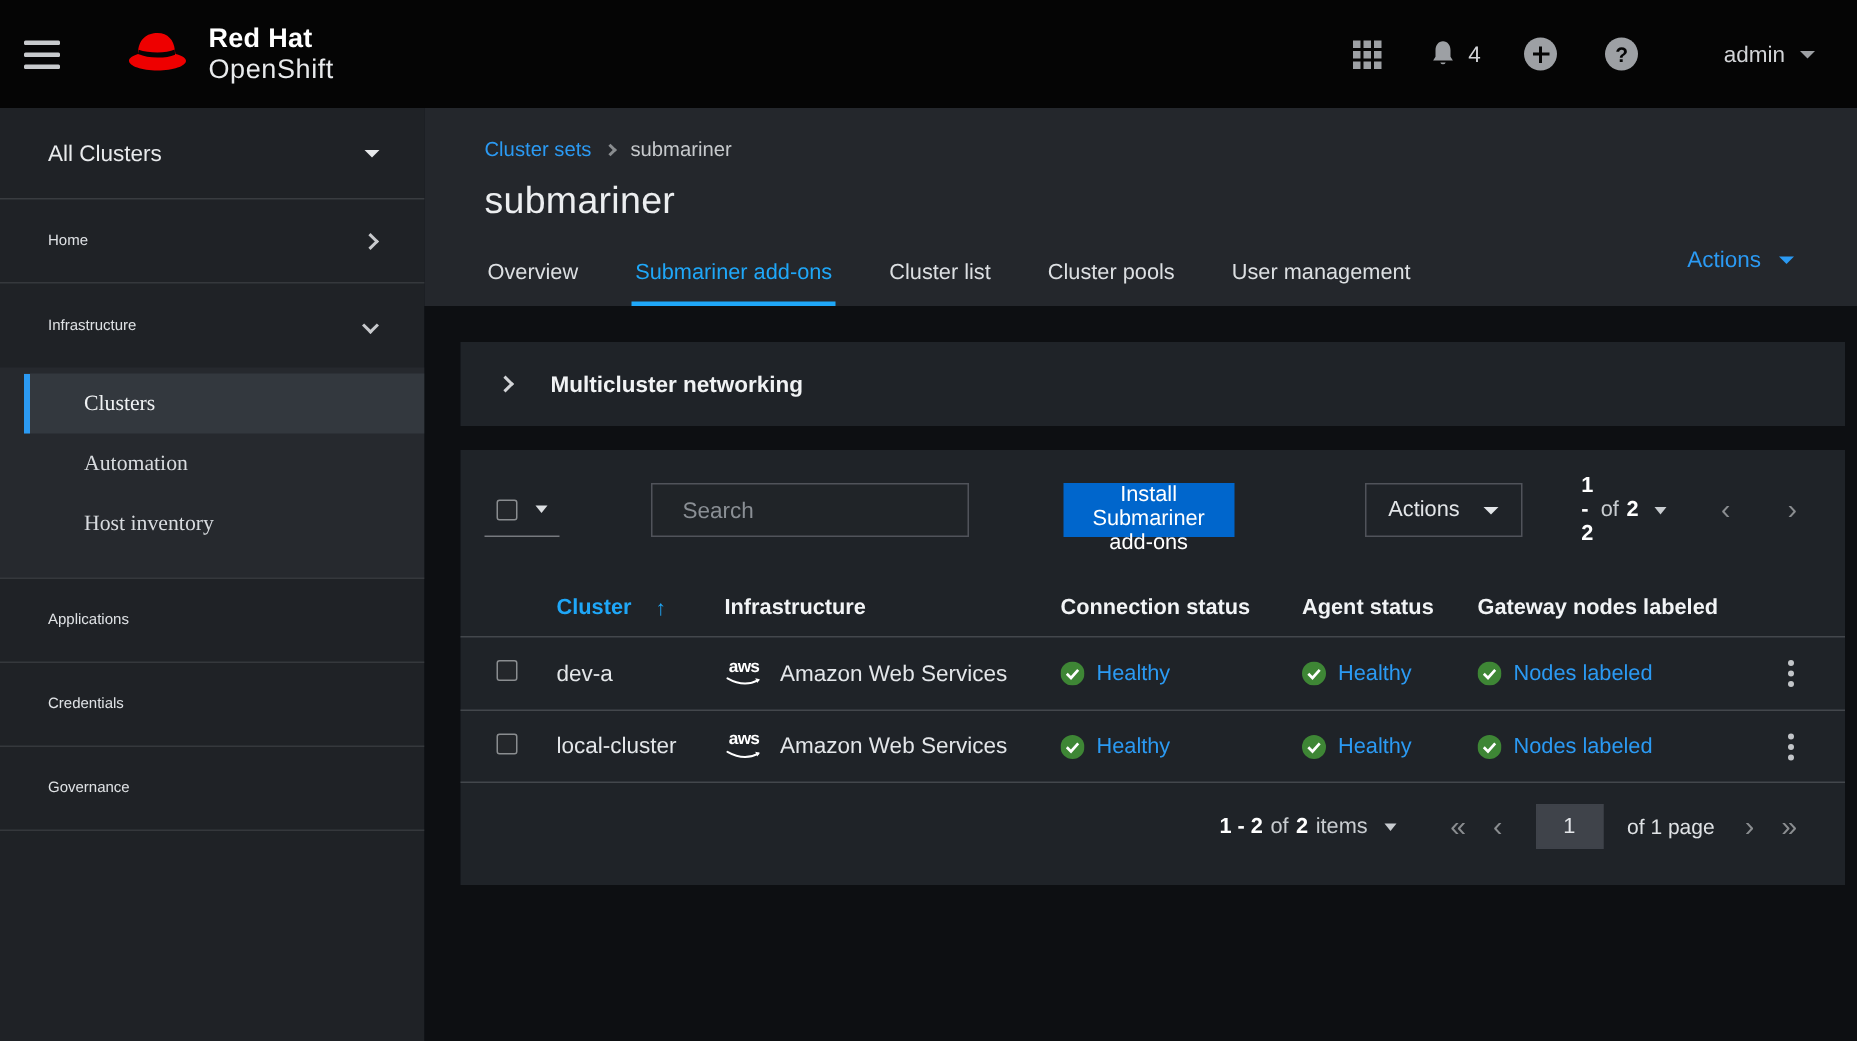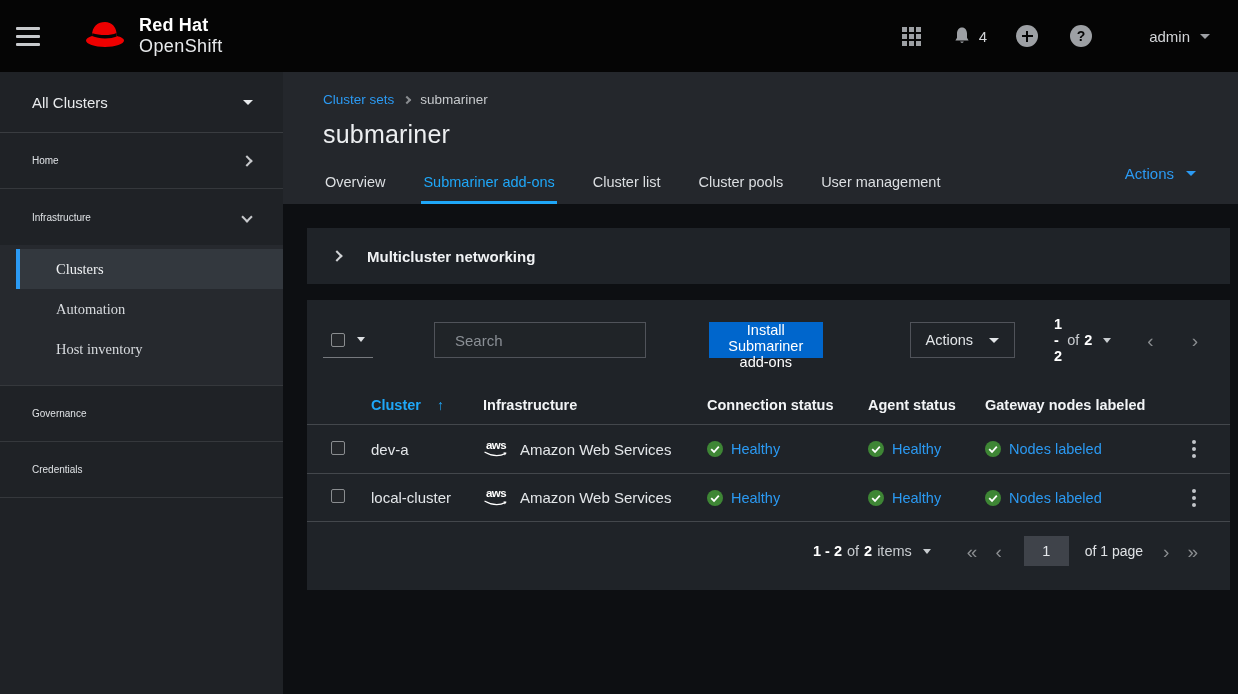--- a/index.html
+++ b/index.html
@@ -198,24 +198,27 @@
       </div>
       <div class="subnav-item">
         <span>Automation</span>
       </div>
       <div class="subnav-item">
         <span>Host inventory</span>
       </div>
     </div>
 
     <div class="nav-item">
-      <span>Governance</span>
+      <span>Applications</span>
     </div>
     <div class="nav-item">
       <span>Credentials</span>
+    </div>
+    <div class="nav-item">
+      <span>Governance</span>
     </div>
   </nav>
 
   <main class="main">
     <div class="page-header">
       <div class="breadcrumb">
         <a>Cluster sets</a>
         <span class="crumb-sep chev right" style="width:6px;height:6px;border-color:#8a8d90;"></span>
         <span class="crumb-current">submariner</span>
       </div>

